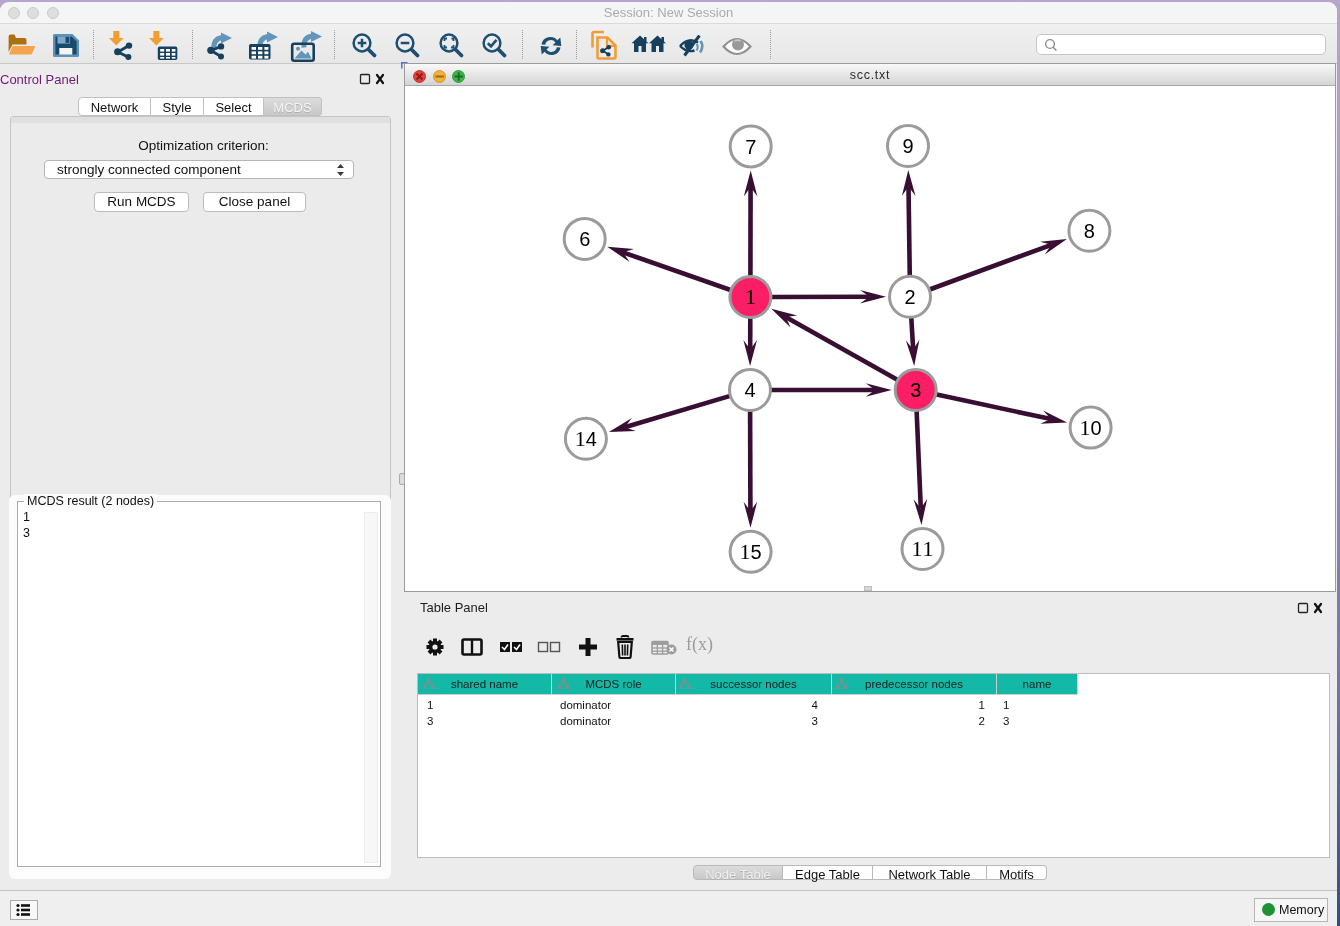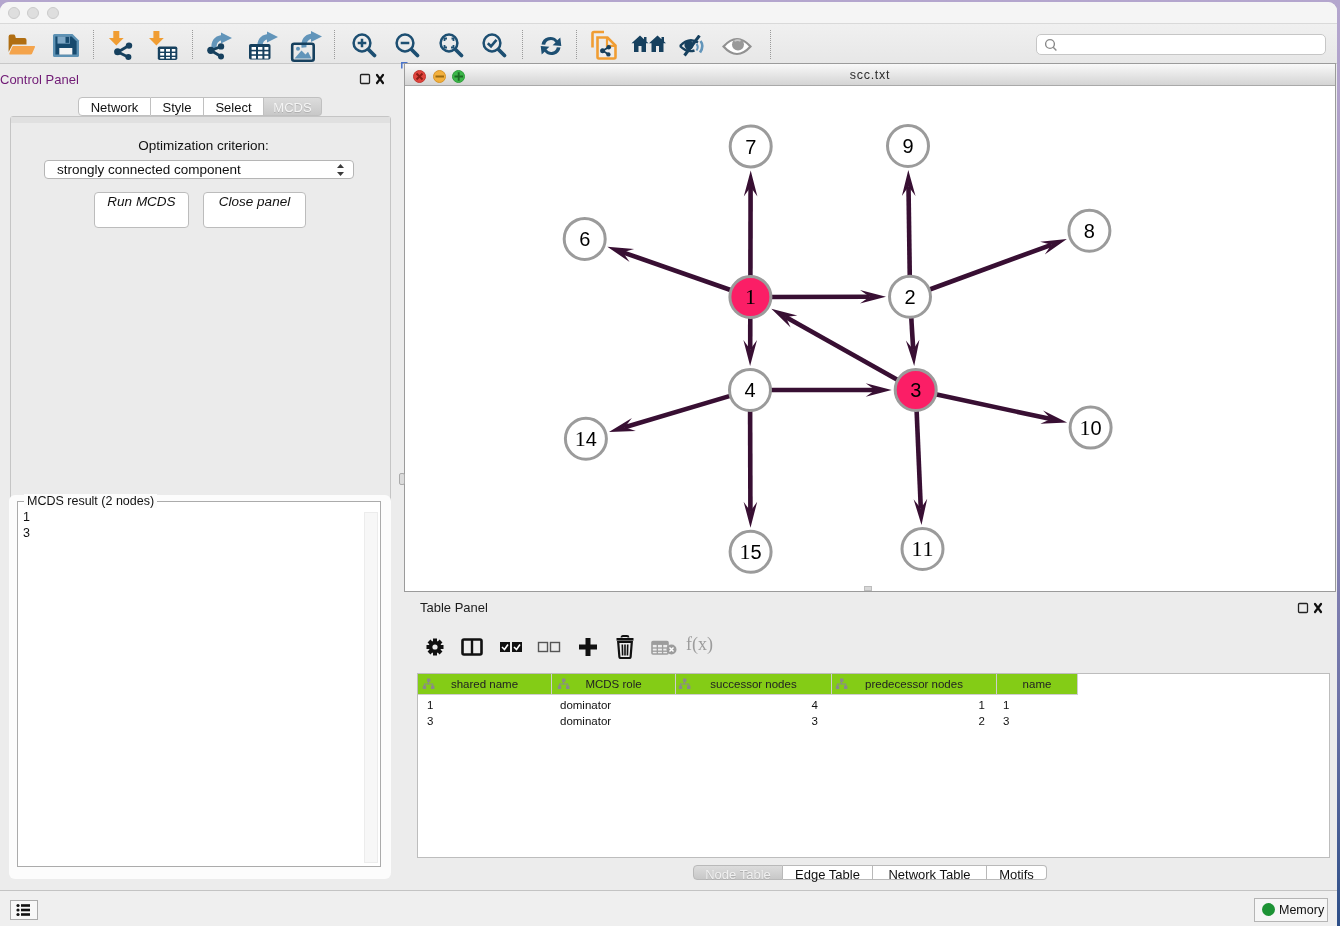--- a/index.html
+++ b/index.html
@@ -29,23 +29,23 @@
        border:1px solid #c0c0c0;font-size:13px;color:#111;text-align:center;line-height:19px;}
   .tabsel{background:linear-gradient(#dcdcdc,#c8c8c8);color:#f5f5f5;
           text-shadow:0 1px 0 #b0b0b0;}
   #cp-content{position:absolute;left:10px;top:52px;width:381px;height:759px;
               background:#ebebeb;border:1px solid #c5c5c5;border-radius:3px;box-sizing:border-box;}
   #opt-label{position:absolute;left:8px;top:74px;width:100%;text-align:center;
              font-size:13.5px;color:#111;}
   #combo{position:absolute;left:44px;top:96px;width:310px;height:19px;background:#fff;
          border:1px solid #b5b5b5;border-radius:4px;box-sizing:border-box;
          font-size:13.5px;color:#111;line-height:17px;padding-left:12px;}
-  .btn{position:absolute;top:128px;height:36px;background:#fff;border:1px solid #bcbcbc;
+  .btn{position:absolute;top:128px;height:20px;background:#fff;border:1px solid #bcbcbc;
        border-radius:4px;box-sizing:border-box;font-size:13.5px;color:#111;
-       text-align:center;line-height:18px;font-style:italic;}
+       text-align:center;line-height:18px;}
   #fieldset{position:absolute;left:17px;top:437px;width:364px;height:366px;
             border:1px solid #ababab;background:#fff;box-sizing:border-box;}
   #fieldset-label{position:absolute;left:6px;top:-8px;background:#fcfcfc;padding:0 3px;
                   font-size:12.5px;color:#111;}
   #fs-scroll{position:absolute;right:2px;top:10px;width:14px;height:351px;background:#f7f7f7;
              border:1px solid #ececec;box-sizing:border-box;}
   
   #split-handle{position:absolute;left:399px;top:471px;width:6px;height:12px;background:#dcdcdc;
                 border:1px solid #aaa;border-radius:2px;box-sizing:border-box;z-index:5;}
   
@@ -55,21 +55,21 @@
                   background:linear-gradient(#f9f9f9,#d4d4d4);border-bottom:1px solid #a9a9a9;}
   #frame-title{position:absolute;left:0;top:4px;width:100%;text-align:center;font-size:12.5px;
                color:#2d2d2d;letter-spacing:0.7px;}
   .fbtn{position:absolute;top:6px;width:13px;height:13px;border-radius:50%;box-sizing:border-box;}
   #net{position:absolute;left:0;top:22px;width:930px;height:505px;background:#fff;}
   
   #tp{position:absolute;left:404px;top:591px;width:933px;height:297px;background:#ececec;}
   #tp-title{position:absolute;left:16px;top:7px;font-size:13px;color:#1d1d1d;}
   #tbl{position:absolute;left:13px;top:80px;width:913px;height:185px;background:#fff;
        border:1px solid #bdbdbd;box-sizing:border-box;}
-  .th{position:absolute;top:0;height:21px;background:#84cc16;border-right:1px solid #cecece;
+  .th{position:absolute;top:0;height:21px;background:#14b8a6;border-right:1px solid #cecece;
       border-bottom:1px solid #cecece;
       box-sizing:border-box;font-size:11.5px;color:#222;text-align:center;line-height:20px;}
   .thicon{position:absolute;top:4px;}
   .td{position:absolute;font-size:11.5px;color:#111;height:16px;line-height:16px;}
   .btab{position:absolute;top:272px;height:15px;background:#fff;border:1px solid #b9b9b9;
         box-sizing:border-box;font-size:13px;color:#111;text-align:center;line-height:18px;}
   
   #statusbar{position:absolute;left:0;top:888px;width:1337px;height:38px;background:#efefef;
              border-top:1px solid #c3c3c3;box-sizing:border-box;}
   #mem-btn{position:absolute;left:1254px;top:7px;width:74px;height:24px;background:#f6f6f6;
@@ -78,20 +78,21 @@
             border:1px solid #ababab;box-sizing:border-box;}
 </style>
 </head>
 <body>
 <div id="win">
 
   <div id="titlebar">
     <div class="tl" style="left:8px;"></div>
     <div class="tl" style="left:27px;"></div>
     <div class="tl" style="left:47px;"></div>
+    <div id="title-text">Session: New Session</div>
   </div>
 
   <div id="toolbar">
     <div class="tbsep" style="left:93px;"></div>
     <div class="tbsep" style="left:192px;"></div>
     <div class="tbsep" style="left:334px;"></div>
     <div class="tbsep" style="left:522px;"></div>
     <div class="tbsep" style="left:576px;"></div>
     <div class="tbsep" style="left:770px;"></div>
     <div id="icons">

